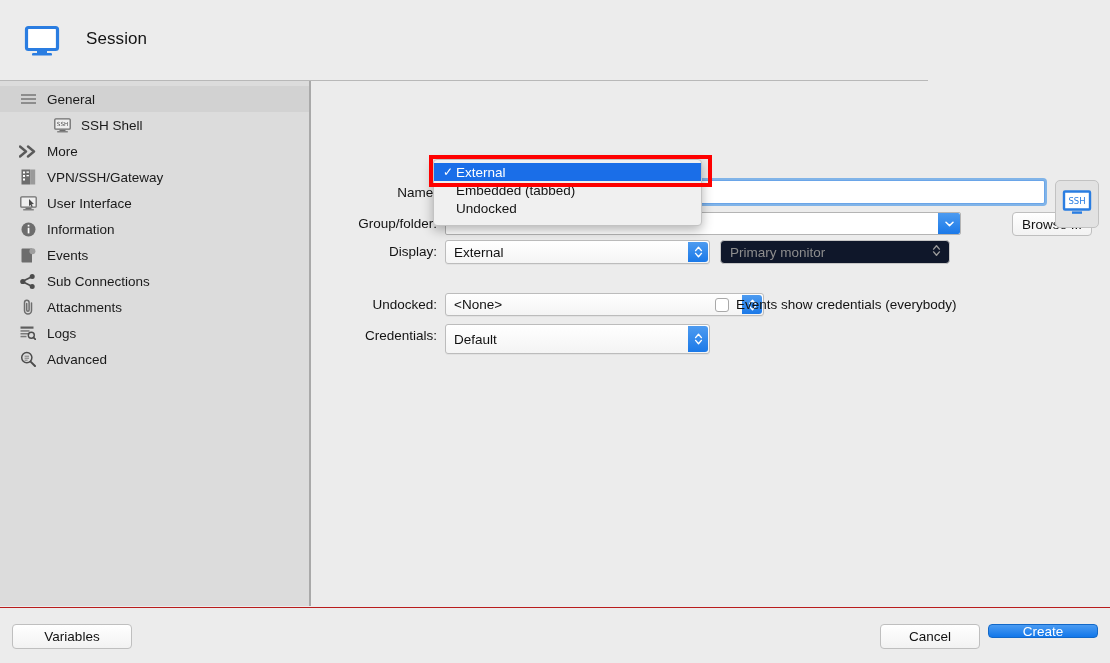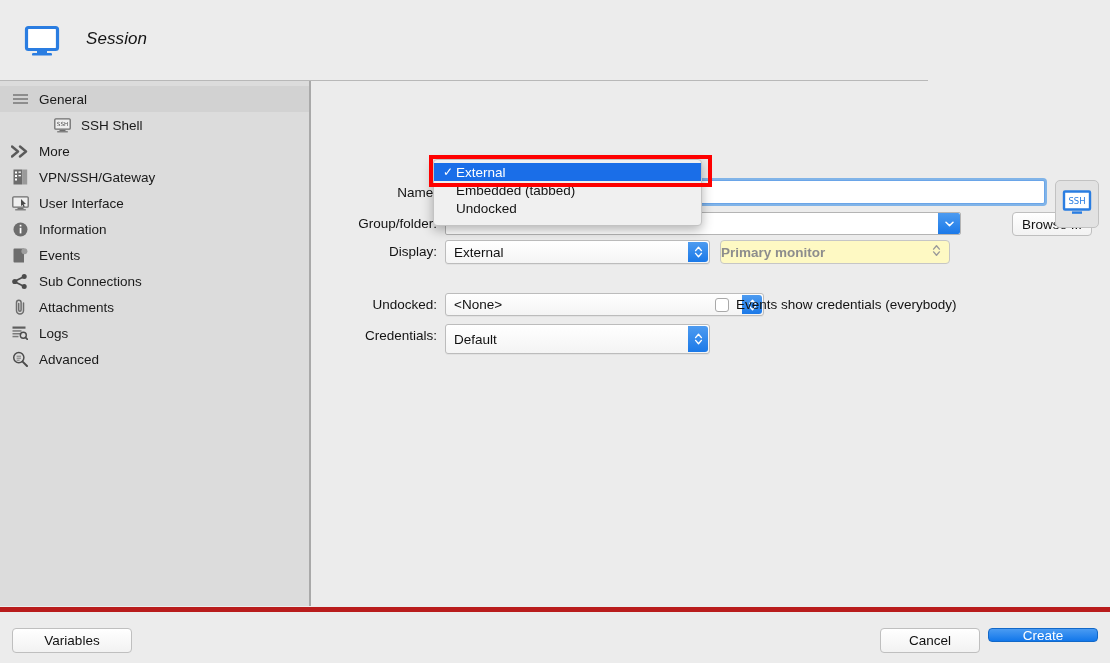--- a/index.html
+++ b/index.html
@@ -22,21 +22,20 @@
   }
 
   
   .titlebar {
     position: absolute;
     left: 0; top: 0;
     width: 928px; height: 81px;
     background: #ececec;
     border-bottom: 1px solid #b8b8b8;
     box-sizing: border-box;
-    font-style: italic;
   }
   .titlebar-icon {
     position: absolute;
     left: 24px; top: 25px;
     width: 36px; height: 32px;
   }
   .title-text {
     position: absolute;
     left: 86px; top: 29px;
     font-size: 17px;
@@ -51,21 +50,21 @@
     width: 310px; height: 525px;
     background: #dcdcdc;
     border-right: 1px solid #a9a9a9;
     box-sizing: border-box;
   }
   .nav-item {
     position: relative;
     display: flex;
     align-items: center;
     height: 26px;
-    padding-left: 10px;
+    padding-left: 18px;
     box-sizing: border-box;
     cursor: default;
   }
   .nav-item.selected {
     background: #d2d2d2;
   }
   .nav-item.sub {
     padding-left: 52px;
   }
   .nav-icon {
@@ -171,28 +170,28 @@
     border-radius: 0 3px 3px 0;
     display: flex;
     align-items: center;
     justify-content: center;
   }
 
   
   .select-disabled {
     position: absolute;
     box-sizing: border-box;
-    background: #fef9c3;
+    background: #0f172a;
     border: 1px solid #c6c6c6;
     border-radius: 4px;
     display: flex;
     align-items: center;
+    padding-left: 9px;
     font-size: 13.5px;
     color: #8d8d8d;
-    font-weight: bold;
   }
   .select-disabled .chev {
     position: absolute;
     right: 8px;
     top: 50%;
     transform: translateY(-50%);
   }
 
   
   .btn {
@@ -295,21 +294,21 @@
     z-index: 40;
     pointer-events: none;
   }
 
   
   .bottombar {
     position: absolute;
     left: 0; top: 607px;
     width: 1110px; height: 56px;
     background: #ececec;
-    border-top: 5px solid #b91c1c;
+    border-top: 1px solid #b91c1c;
     box-sizing: border-box;
   }
 
   .sep-v {
     position: absolute;
     left: 310px; top: 81px;
     width: 1px; height: 525px;
     background: #a9a9a9;
   }
 </style>

